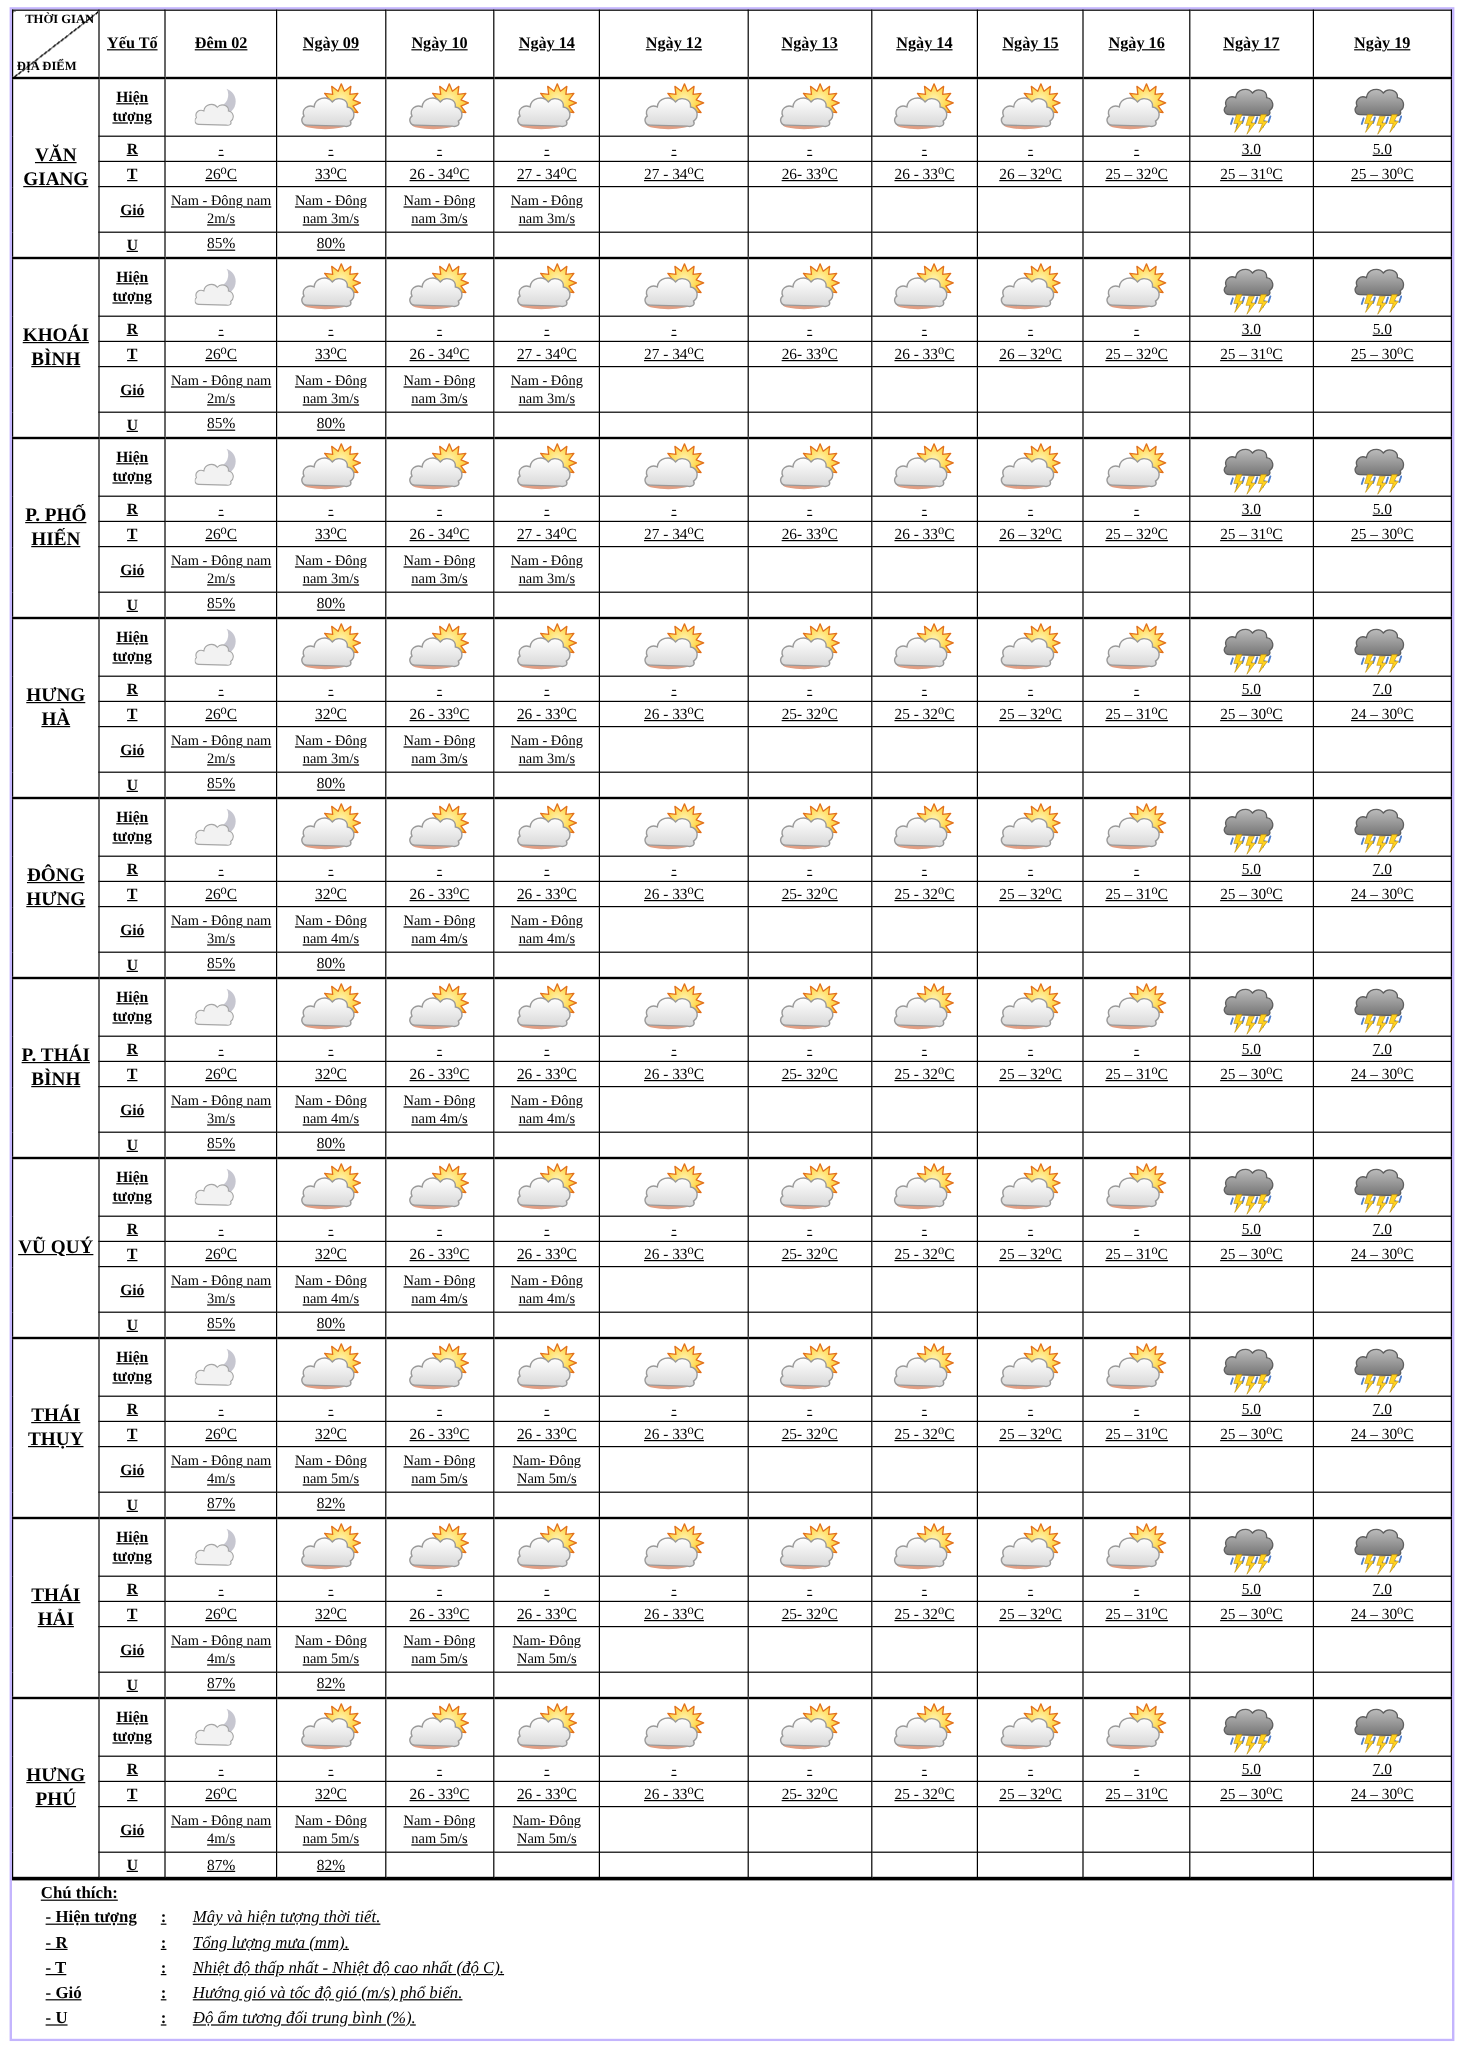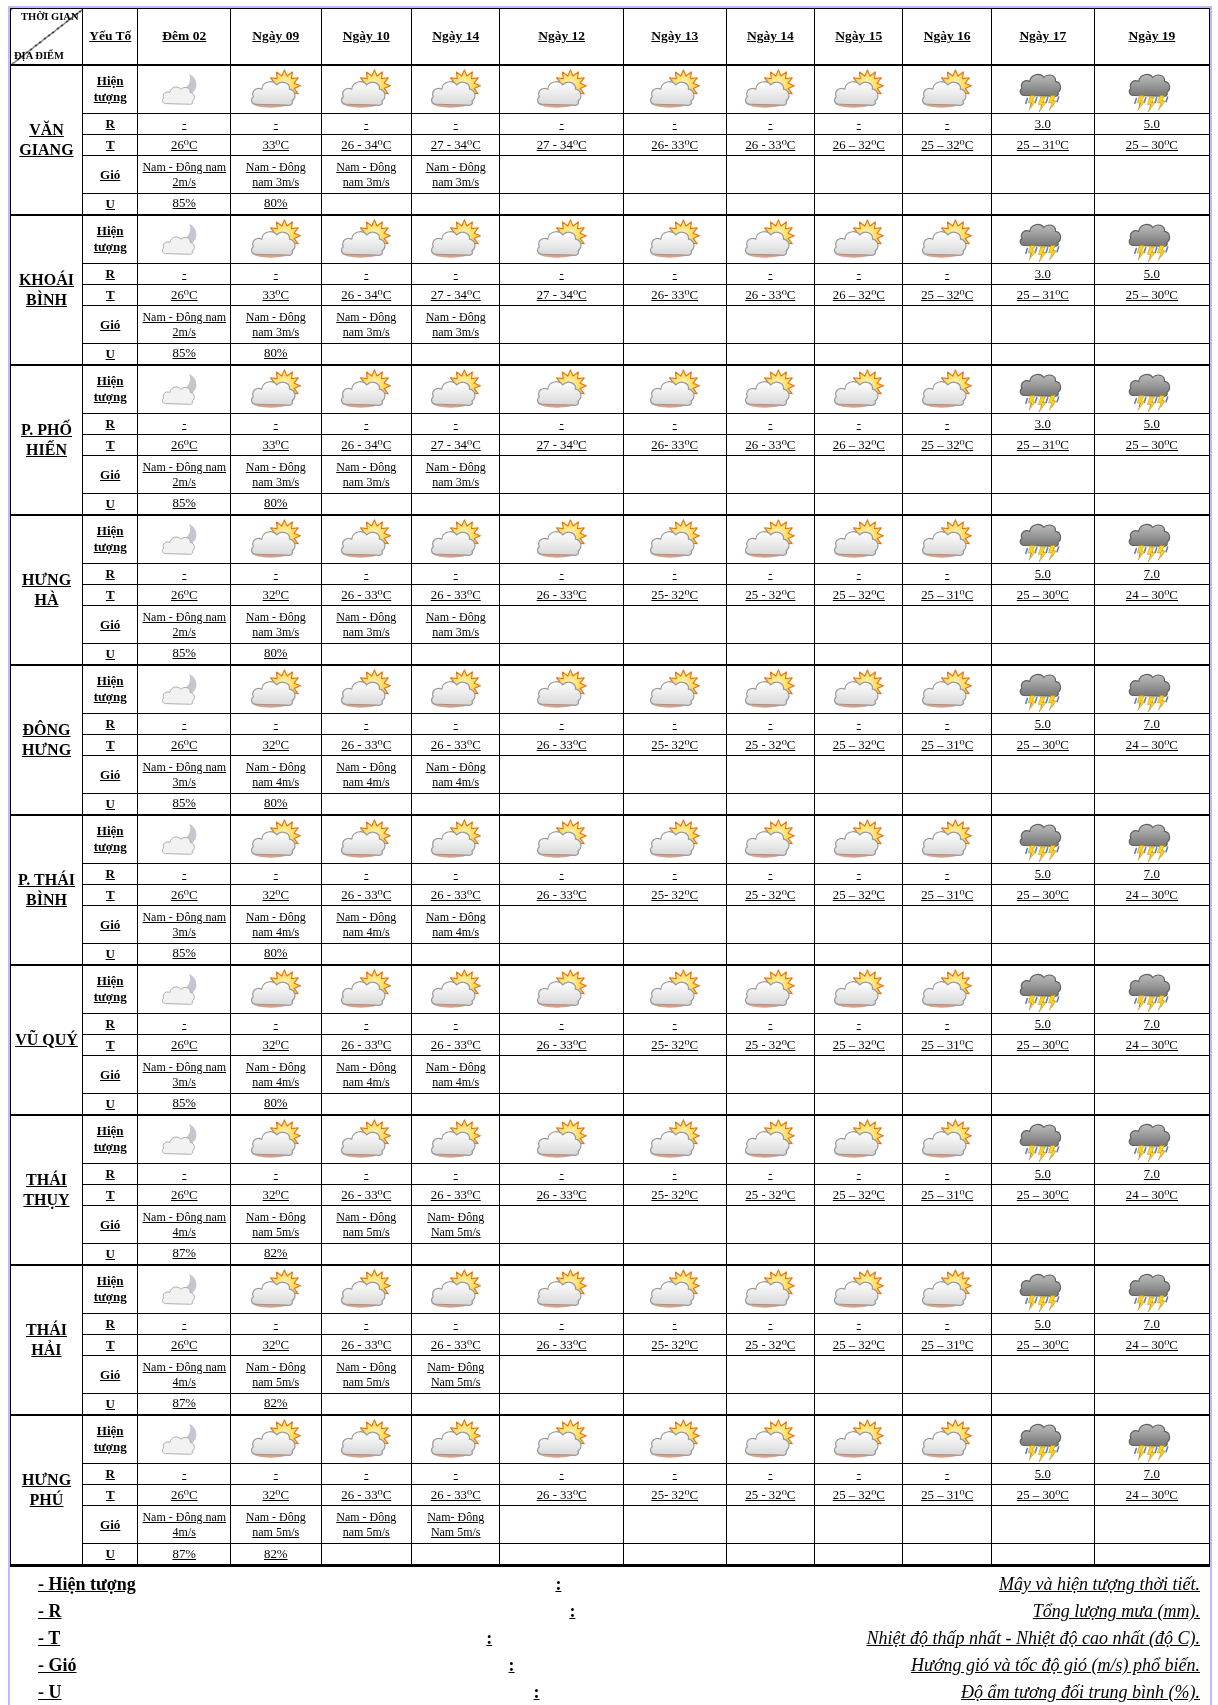--- a/index.html
+++ b/index.html
@@ -20,21 +20,21 @@
   .row-icon{height:49px;}
   .row-small{height:21px;}
   .row-wind{height:38px;margin-top:34px;}
   .block-start td{border-top:2px solid #000;}
   .val{font-size:12.8px;}
   .wind{font-size:12px;line-height:1.18;padding:1px 3px;}
   .icell{padding:0;}
   .wi{display:block;margin:1px auto 0 auto;}
   .legend{border-top:2px solid #000;padding:4px 10px 6px 24px;}
   .leg-title{font-weight:bold;font-size:14px;margin-bottom:1px;}
-  .leg-line{display:flex;font-size:18px;line-height:1.5;margin-left:4px;justify-content:space-between;}
+  .leg-line{display:flex;font-size:14px;line-height:1.5;margin-left:4px;}
   .leg-label{font-weight:bold;min-width:92px;white-space:nowrap;}
   .leg-colon{font-weight:bold;margin:0 4px;}
   .leg-desc{font-style:italic;margin-left:18px;}
 </style>
 </head>
 <body>
 
 <svg width="0" height="0" style="position:absolute" aria-hidden="true">
   <defs>
     <radialGradient id="sungrad" cx="50%" cy="40%" r="65%">
@@ -1272,20 +1272,21 @@
             <td class="val"></td>
             <td class="val"></td>
             <td class="val"></td>
             <td class="val"></td>
             <td class="val"></td>
           </tr>
         </tbody>
       </table>
 
     <div class="legend">
+      <div class="leg-title">Chú thích:</div>
       <div class="leg-line">
         <span class="leg-label">- Hiện tượng</span>
         <span class="leg-colon">:</span>
         <span class="leg-desc">Mây và hiện tượng thời tiết.</span>
       </div>
       <div class="leg-line">
         <span class="leg-label">- R</span>
         <span class="leg-colon">:</span>
         <span class="leg-desc">Tổng lượng mưa (mm).</span>
       </div>

